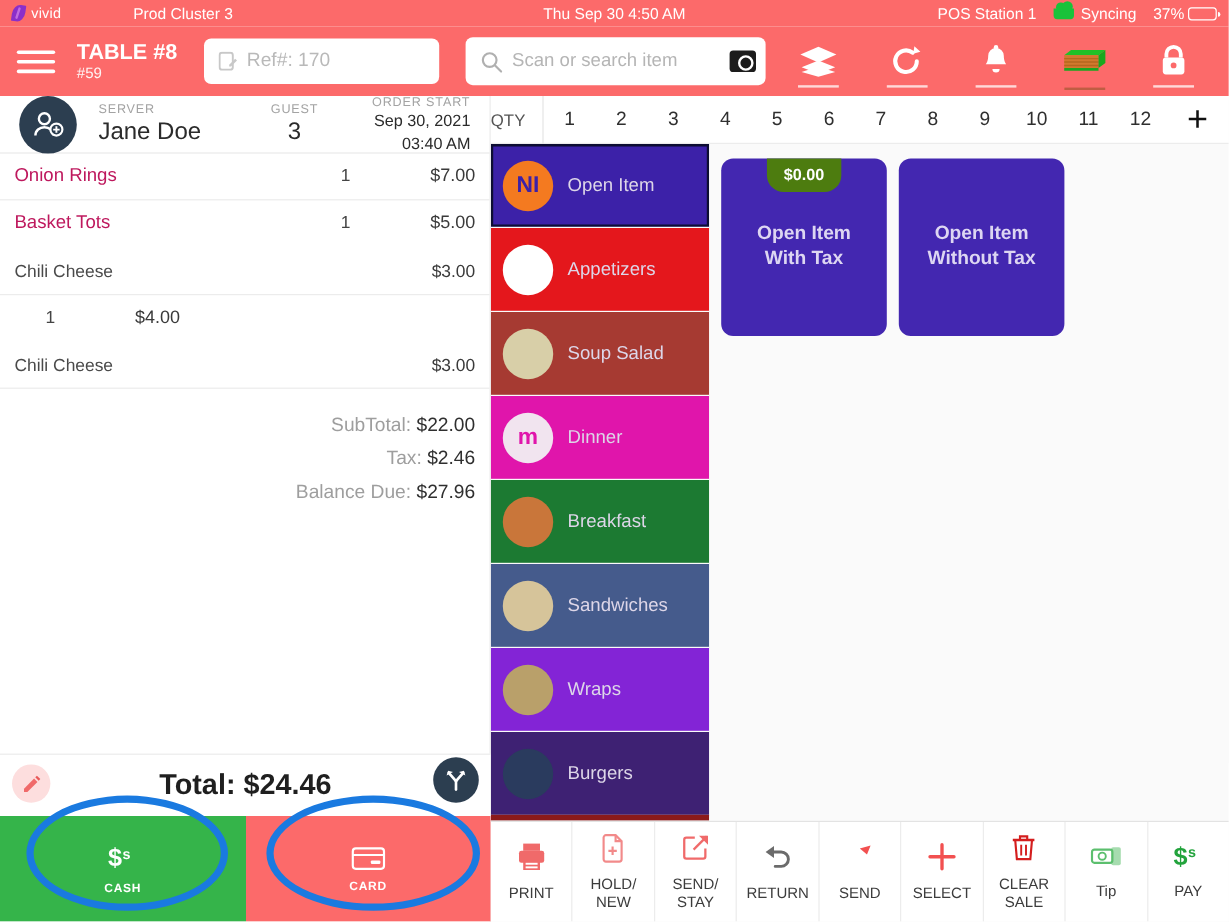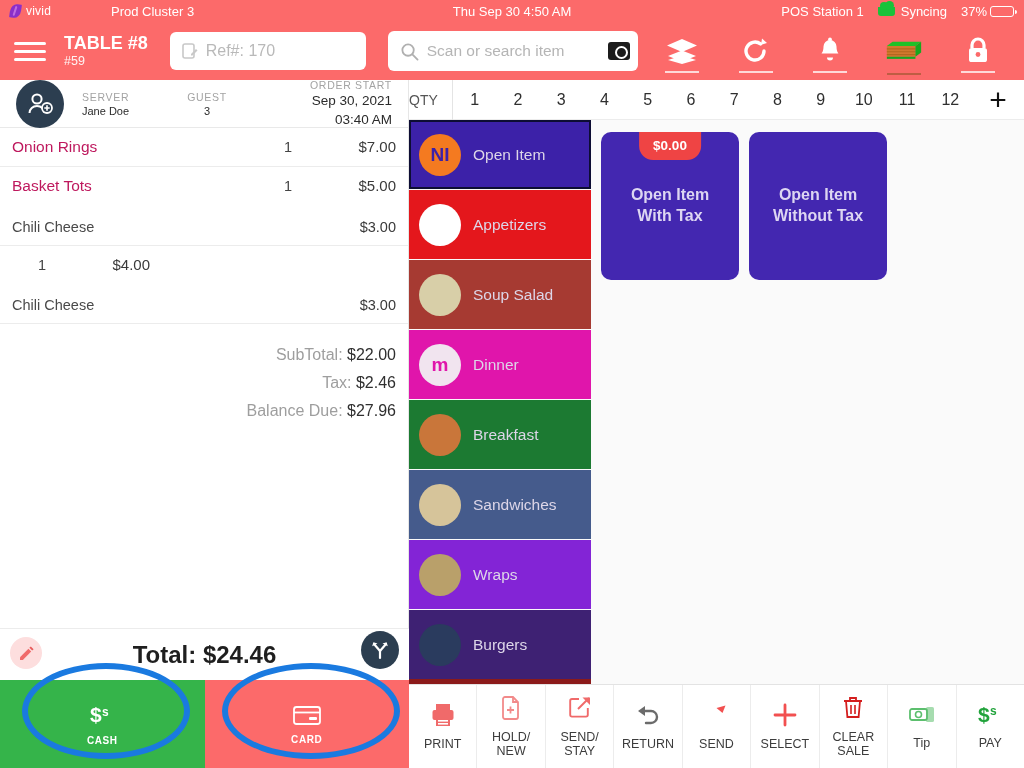--- a/index.html
+++ b/index.html
@@ -112,21 +112,21 @@
     border-bottom: 1px solid #e9e9e9; padding: 0 16px;
   }
   .avatar {
     width: 48px; height: 48px; border-radius: 50%; background: #2c3e50;
     display: flex; align-items: center; justify-content: center; flex: 0 0 48px;
   }
   .oh-col { margin-left: 18px; }
   .oh-col.guest { margin-left: 58px; text-align: center; }
   .oh-col.start { margin-left: auto; text-align: right; }
   .oh-label { font-size: 10.5px; letter-spacing: .7px; color: #a3a3a3; }
-  .oh-val { font-size: 11px; color: #2b2b2b; margin-top: 2px; }
+  .oh-val { font-size: 20px; color: #2b2b2b; margin-top: 2px; }
   .oh-val.small { font-size: 13.5px; line-height: 1.25; }
 
   .items { }
   .item-row { padding: 10px 12px 10px 12px; border-bottom: 1px solid #ececec; }
   .item-main { display: flex; align-items: baseline; }
   .item-name { color: #be185d; font-size: 15.5px; flex: 1; }
   .item-qty { width: 60px; text-align: center; color: #444; font-size: 14.5px; }
   .item-price { width: 78px; text-align: right; color: #3a3a3a; font-size: 15px; }
   .item-mod { display: flex; margin-top: 24px; }
   .mod-name { flex: 1; color: #4a4a4a; font-size: 14.5px; }
@@ -209,21 +209,21 @@
   .products { flex: 1; padding: 12px 0 0 10px; position: relative; }
   .tile {
     width: 138px; height: 148px; background: #4327b0; border-radius: 10px;
     color: #ddd6f2; display: inline-flex; flex-direction: column;
     align-items: center; justify-content: center; text-align: center;
     font-size: 16px; font-weight: bold; line-height: 1.3; margin-right: 10px;
     position: relative; cursor: pointer; vertical-align: top;
   }
   .tile-badge {
     position: absolute; top: 0; left: 50%; transform: translateX(-50%);
-    background: #ef4444; color: #fff; font-size: 13.5px; font-weight: bold;
+    background: #4d7c0f; color: #fff; font-size: 13.5px; font-weight: bold;
     padding: 5px 14px; border-radius: 0 0 14px 14px;
   }
 
   
   .bottombar {
     position: absolute; left: 0; bottom: 0; width: 615px; height: 84px;
     background: #fff; border-top: 1px solid #e3e3e3; display: flex;
   }
   .bb-item {
     flex: 1; display: flex; flex-direction: column; align-items: center;

